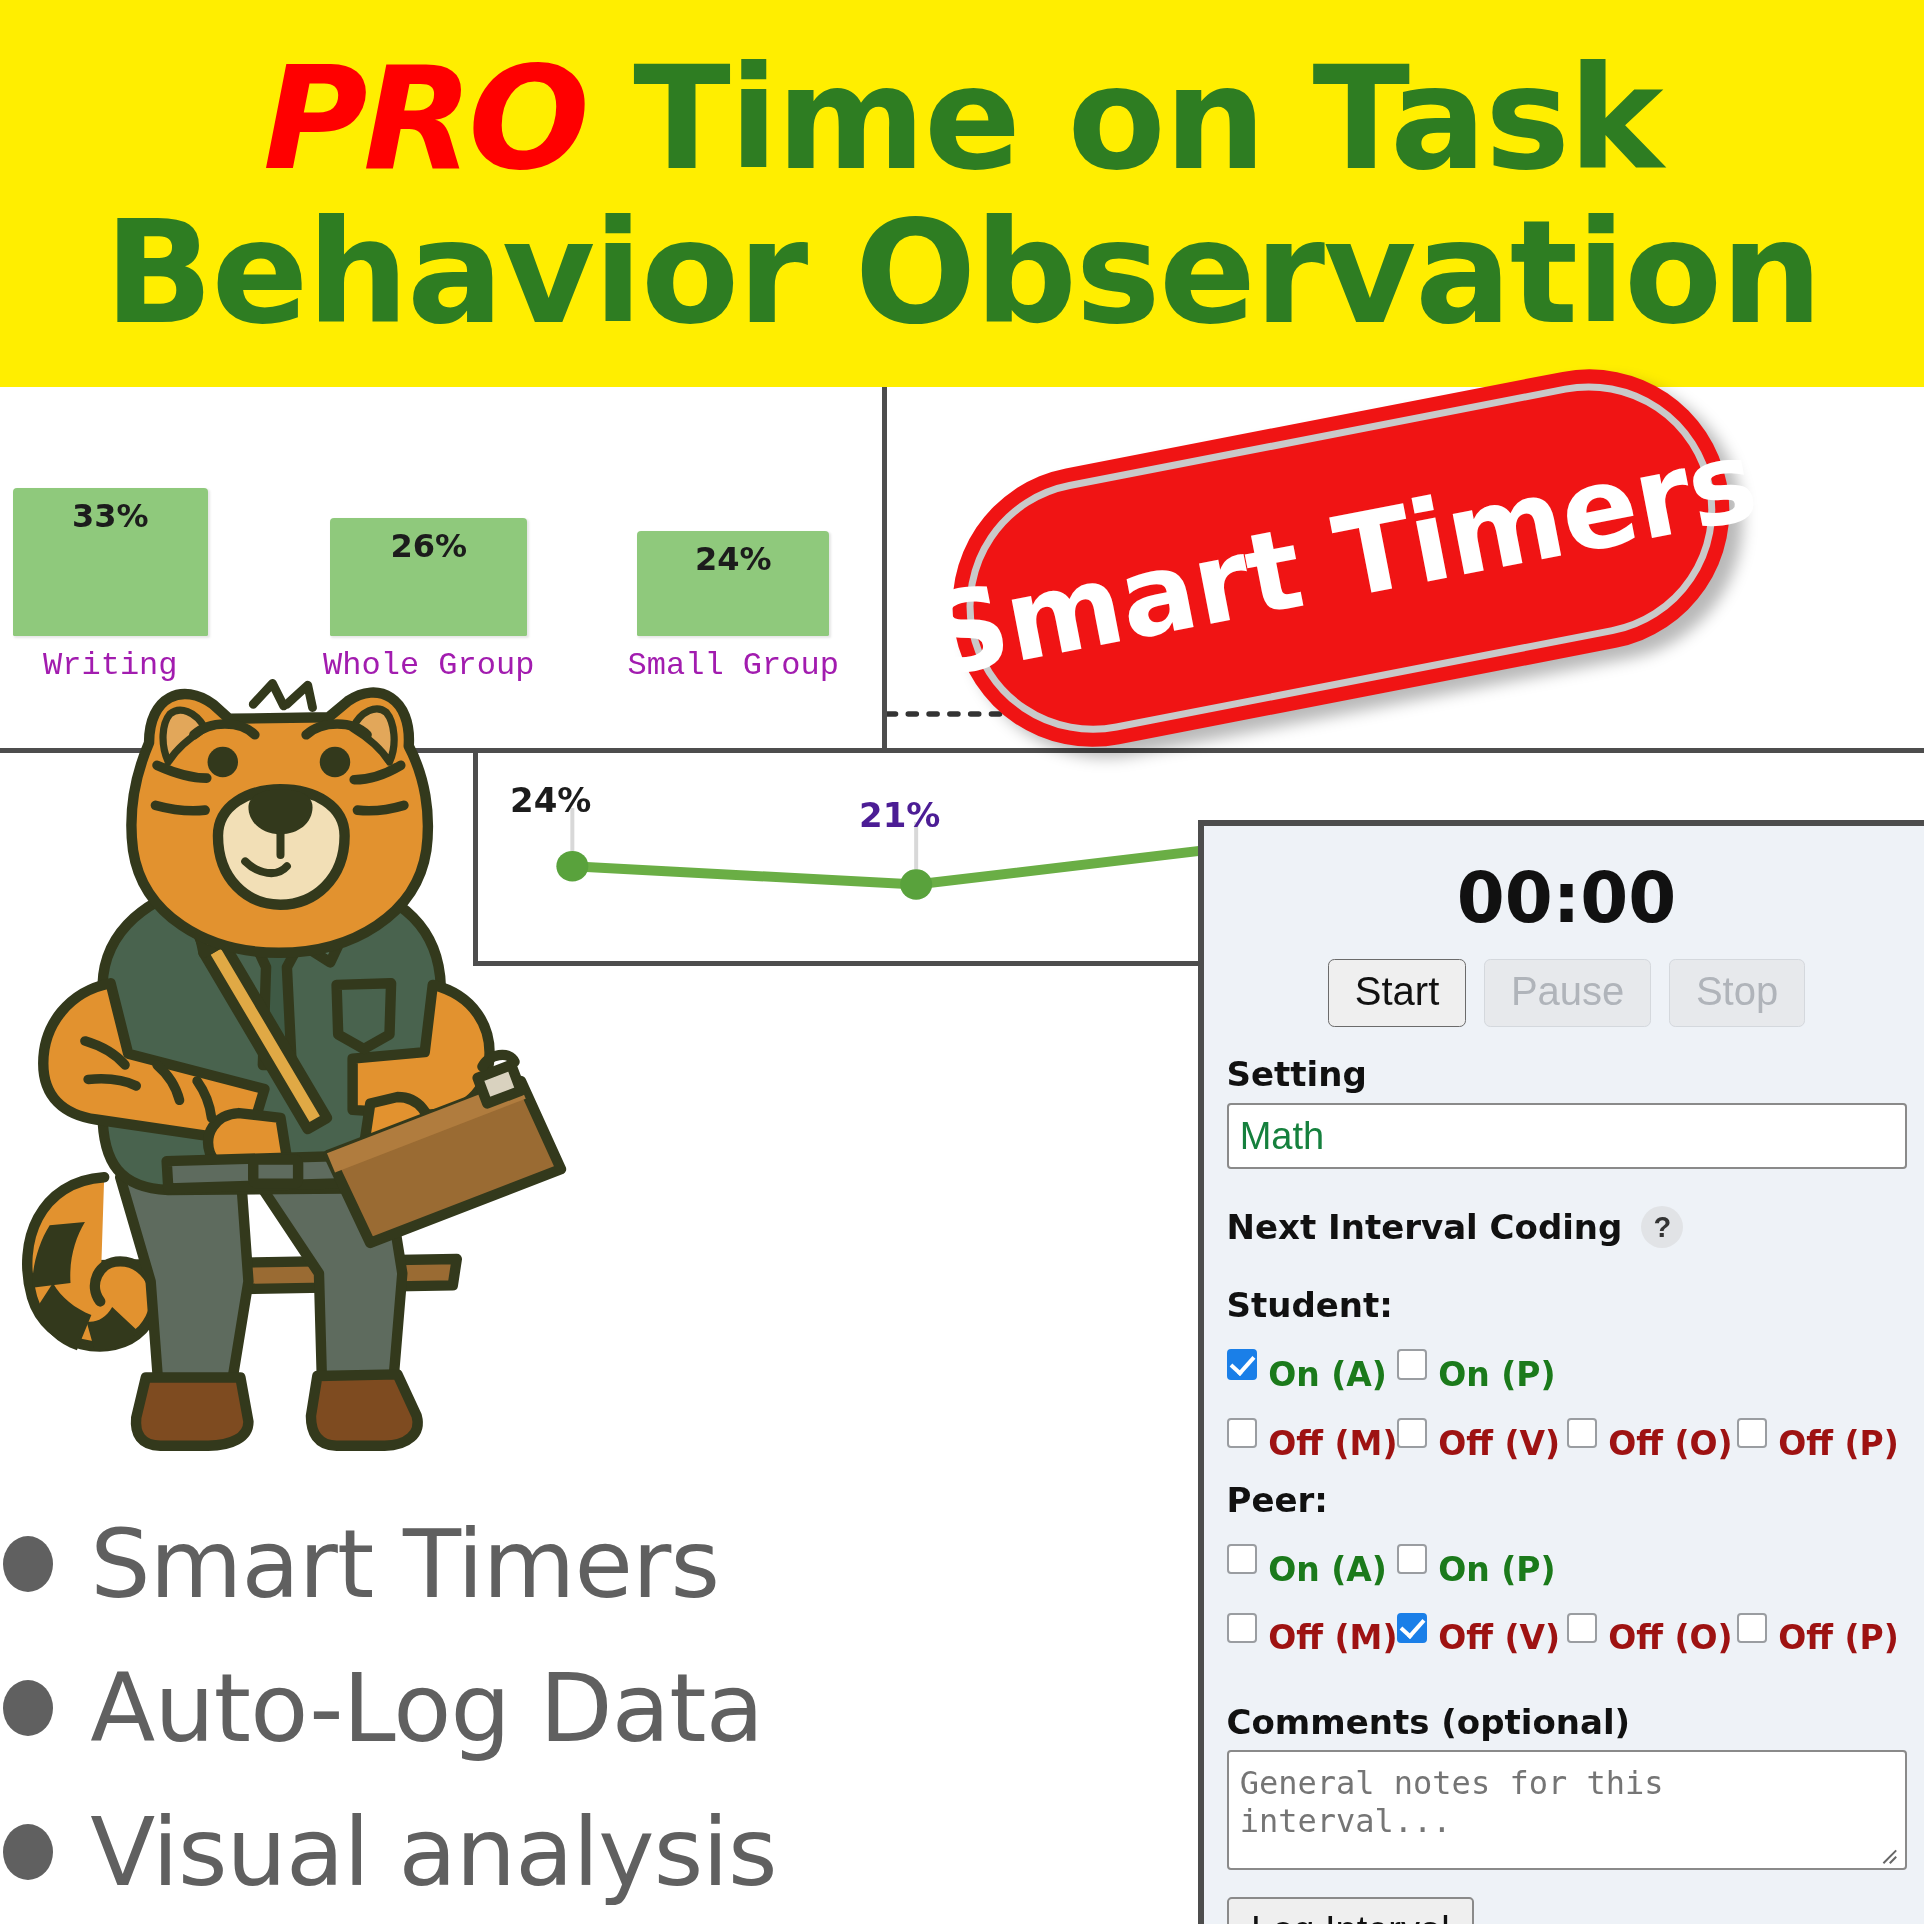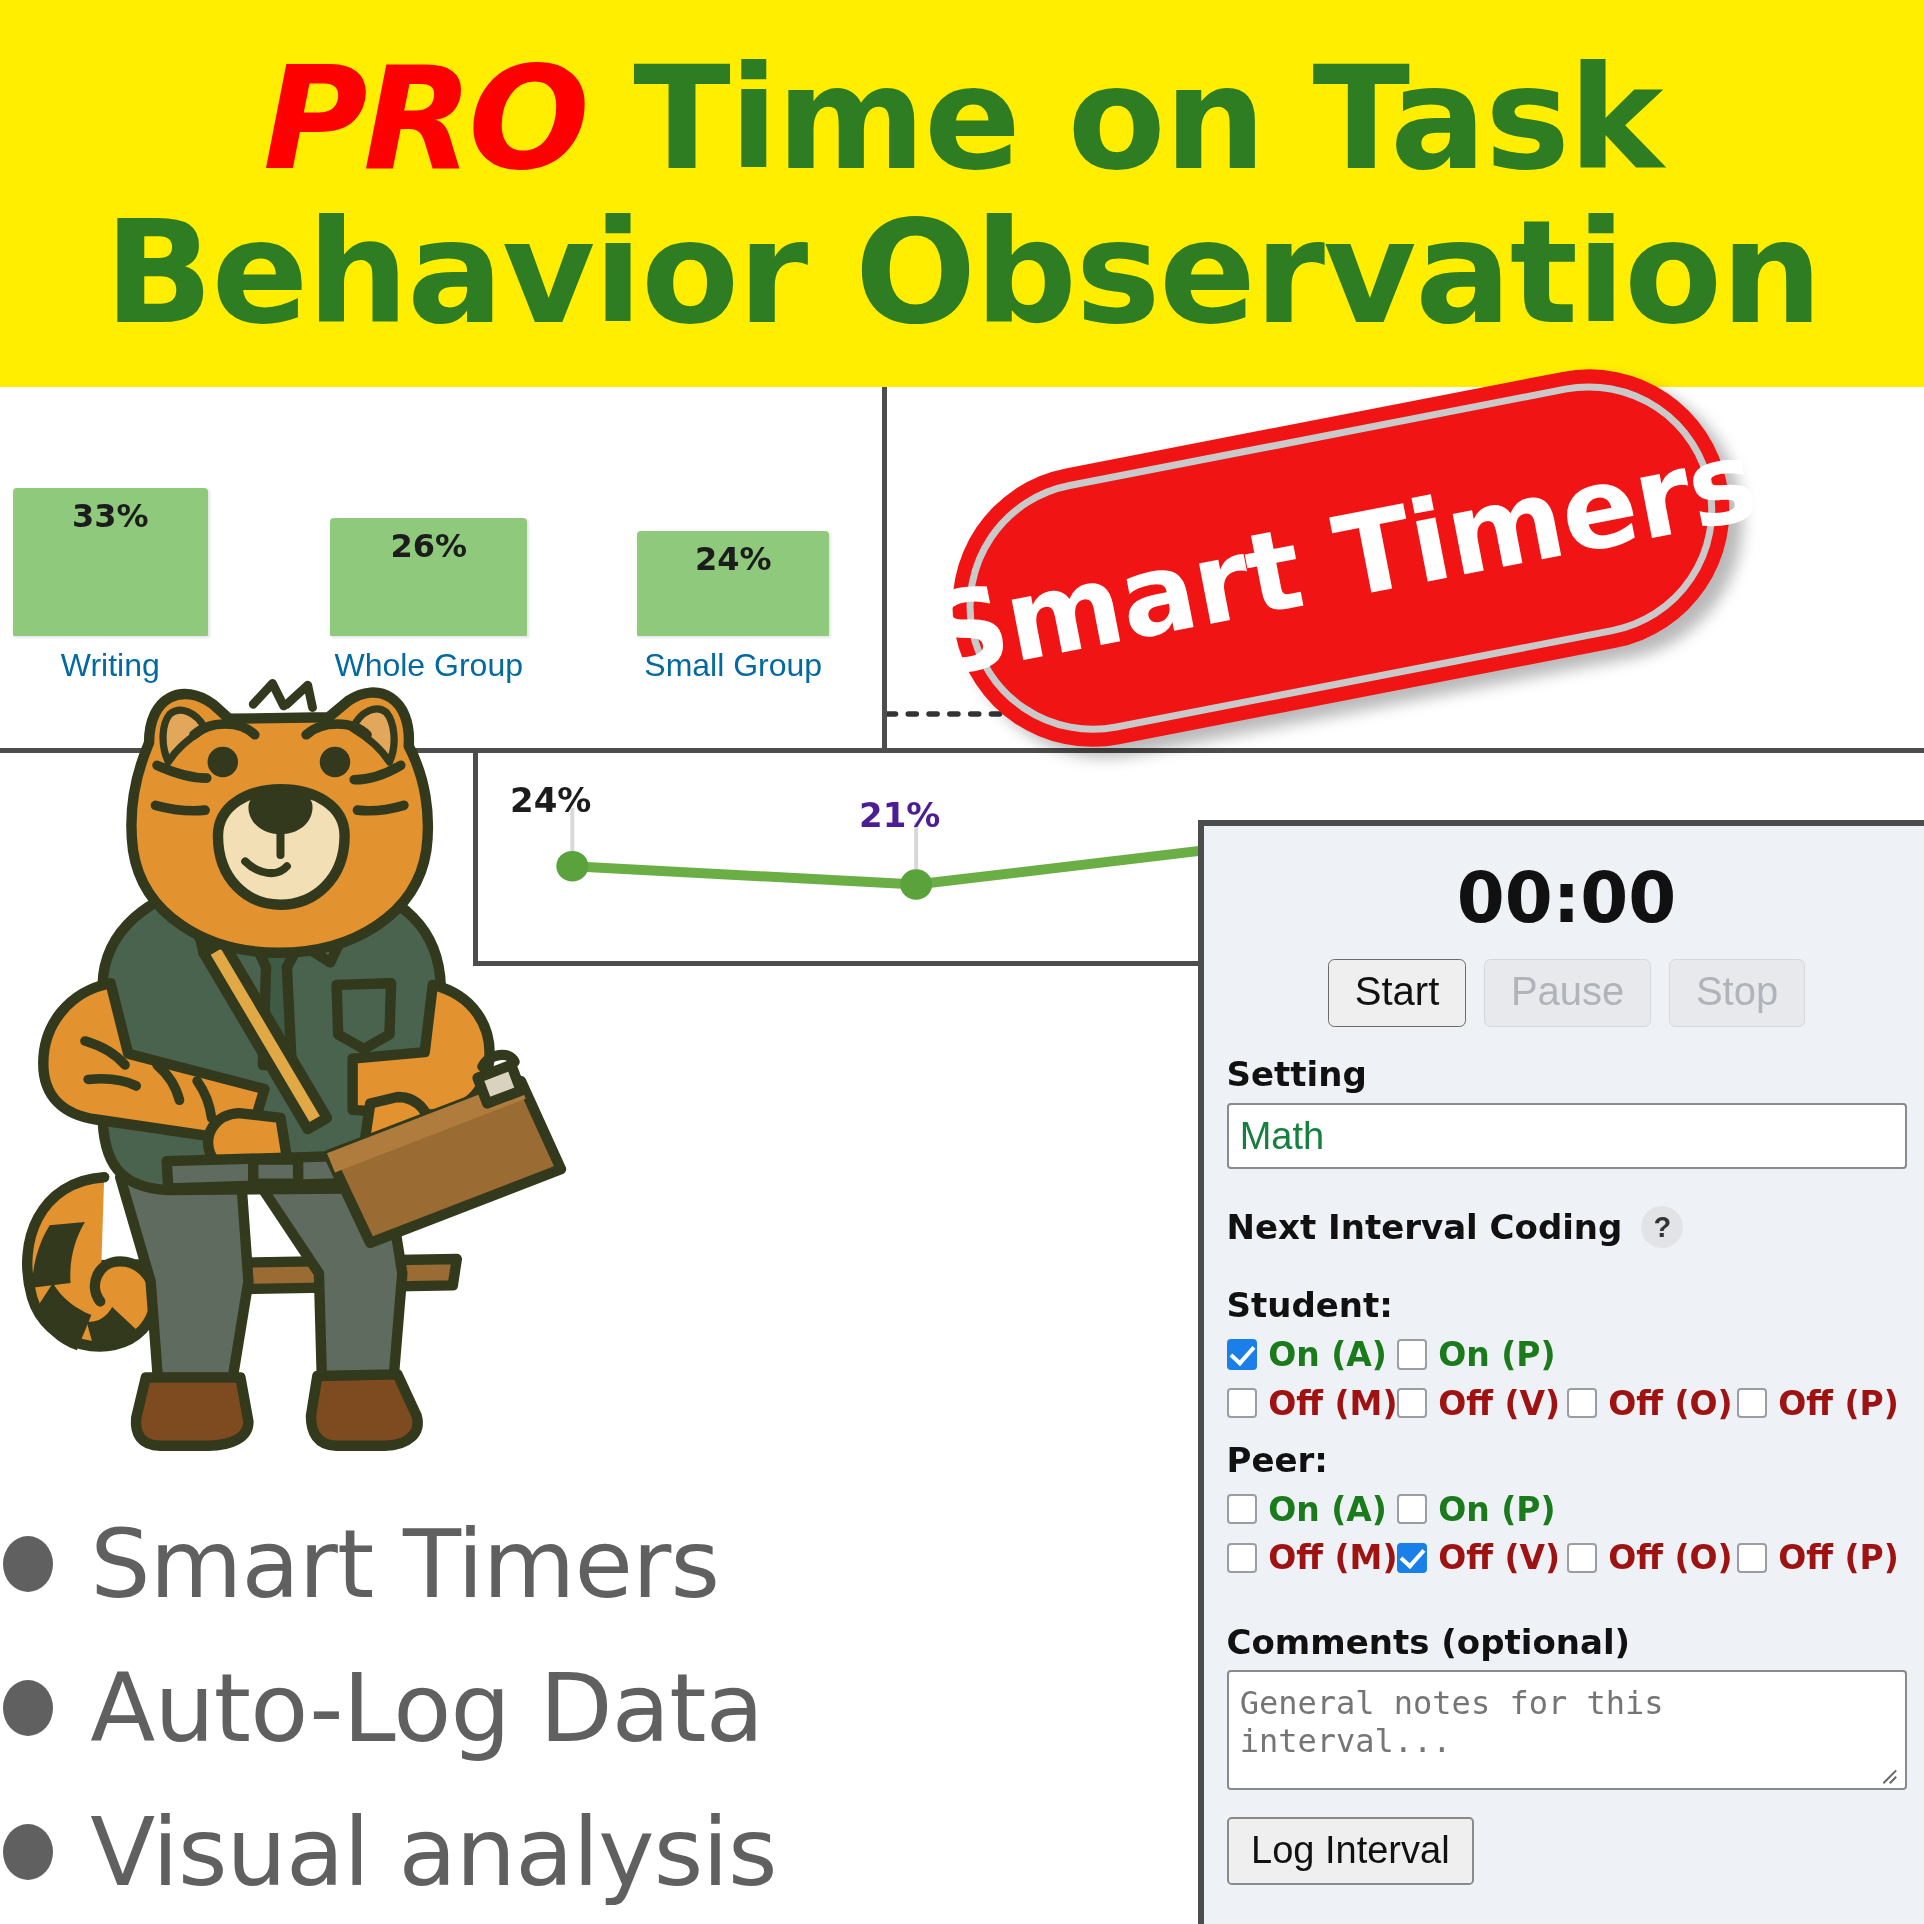--- a/index.html
+++ b/index.html
@@ -50,22 +50,22 @@
     width:100%;
   }
   .bar-value{
     position:absolute;left:0;right:0;top:9.6px;
     text-align:center;
     font-family:"DejaVu Sans", sans-serif;
     font-weight:bold;font-size:32px;color:#1c1c1c;
   }
   .bar-label{
     margin-top:11.2px;
-    font-size:32px;color:#0369a1;
-    font-family:Liberation Sans, sans-serif;
+    font-size:32px;color:#a21caf;
+    font-family:Liberation Mono, monospace;
     white-space:nowrap;
   }
 
   
   .line-panel{
     position:absolute;left:473px;top:748px;width:1457px;height:218px;
     background:#ffffff;
     border:5.6px solid #4d4d4d;
     box-sizing:border-box;
     border-right:none;
@@ -198,21 +198,21 @@
     border:2.4px solid #9a9da1;background:#ffffff;
     box-sizing:border-box;flex:none;margin-right:11.2px;
     display:flex;align-items:center;justify-content:center;
   }
   .cbox.checked{background:#1a7fe8;border-color:#1a7fe8;}
   .cbox.checked::after{
     content:"";display:block;width:10.4px;height:19px;
     border:solid #ffffff;border-width:0 4px 4px 0;
     transform:rotate(42deg) translate(-0.8px,-1.6px);
   }
-  .cb-label{font-family:"DejaVu Sans", sans-serif;font-weight:bold;font-size:33px;}
+  .cb-label{font-family:"DejaVu Sans", sans-serif;font-weight:bold;font-size:33px;margin-top:20px;}
   .cb-label.green{color:#1b7a1b;}
   .cb-label.red{color:#9e1212;}
   .comments-label{
     font-family:"DejaVu Sans", sans-serif;
     font-weight:bold;font-size:34px;color:#111;
     margin-top:45px;margin-bottom:8px;
   }
   .ta{
     width:100%;box-sizing:border-box;height:120px;
     background:#ffffff;border:2.4px solid #8a8a8a;border-radius:4px;

